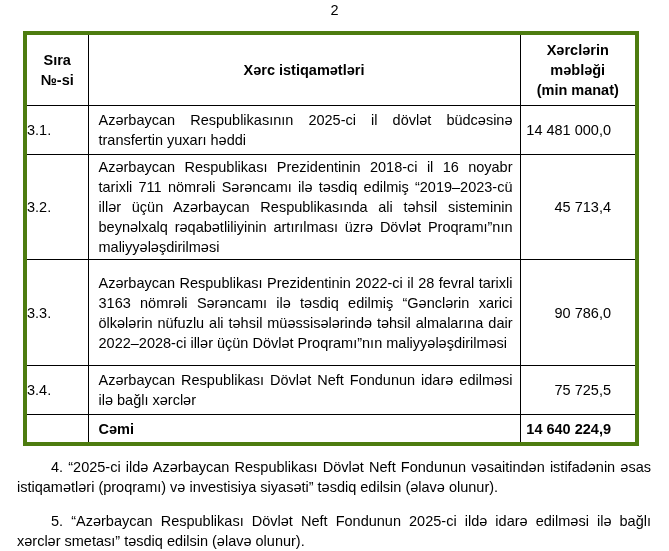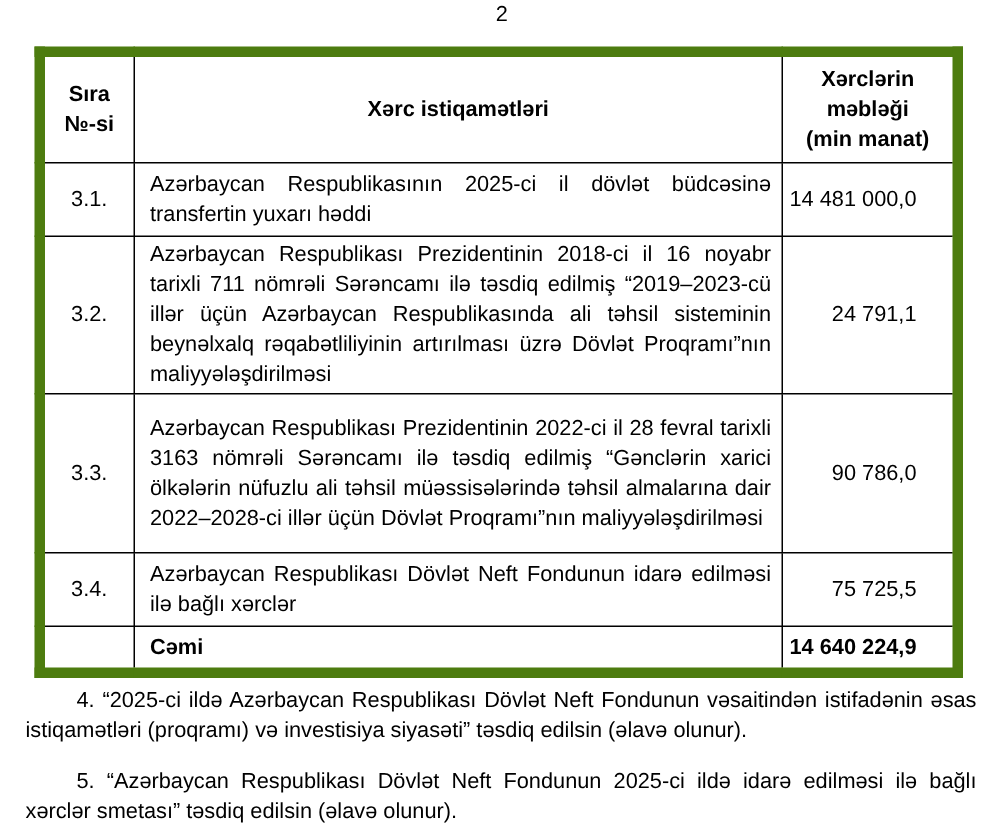--- a/index.html
+++ b/index.html
@@ -13,42 +13,42 @@
   }
   .page-number {
     position: absolute; top: 1px; left: 0; width: 669px;
     text-align: center; font-size: 14.5px; line-height: 18px;
   }
   table.expense-table {
     position: absolute; left: 23px; top: 31px;
     width: 612px;
     border-collapse: collapse;
     table-layout: fixed;
-    border: 7px solid #4d7c0f;
+    border: 4px solid #4d7c0f;
   }
   col.c1 { width: 63px; }
   col.c2 { width: 432px; }
   col.c3 { width: 117px; }
   th, td {
     border: 1px solid #000;
     font-size: 14.5px;
     line-height: 20px;
     padding: 0;
     overflow: hidden;
     hyphens: none;
   }
   th {
     font-weight: bold;
     text-align: center;
     vertical-align: middle;
     white-space: pre-line;
     height: 66px;
     padding: 2px 4px;
   }
-  td.no  { text-align: center; vertical-align: middle; }
+  td.no  { text-align: left; vertical-align: middle; }
   td.dir { text-align: justify; vertical-align: middle; padding: 2px 7px 2px 10px; }
   td.amt { text-align: right;  vertical-align: middle; padding-right: 24px; }
   tr.r31 td { height: 44px; }
   tr.r32 td { height: 100px; margin-top: 18px; }
   tr.r33 td { height: 101px; }
   tr.r34 td { height: 44px; }
   tr.total td { height: 23px; font-weight: bold; margin-top: 40px; }
   tr.total td.dir { text-align: left; }
   .paras {
     position: absolute; left: 3px; top: 443px; width: 662px;
@@ -85,21 +85,21 @@
   </thead>
   <tbody>
     <tr class="r31">
       <td class="no">3.1.</td>
       <td class="dir">Azərbaycan Respublikasının 2025-ci il dövlət büdcəsinə transfertin yuxarı həddi</td>
       <td class="amt">14 481 000,0</td>
     </tr>
     <tr class="r32">
       <td class="no">3.2.</td>
       <td class="dir">Azərbaycan Respublikası Prezidentinin 2018-ci il 16 noyabr tarixli 711 nömrəli Sərəncamı ilə təsdiq edilmiş “2019–2023-cü illər üçün Azərbaycan Respublikasında ali təhsil sisteminin beynəlxalq rəqabətliliyinin artırılması üzrə Dövlət Proqramı”nın maliyyələşdirilməsi</td>
-      <td class="amt">24 791,1</td>
+      <td class="amt">45 713,4</td>
     </tr>
     <tr class="r33">
       <td class="no">3.3.</td>
       <td class="dir">Azərbaycan Respublikası Prezidentinin 2022-ci il 28 fevral tarixli 3163 nömrəli Sərəncamı ilə təsdiq edilmiş “Gənclərin xarici ölkələrin nüfuzlu ali təhsil müəssisələrində təhsil almalarına dair 2022–2028-ci illər üçün Dövlət Proqramı”nın maliyyələşdirilməsi</td>
       <td class="amt">90 786,0</td>
     </tr>
     <tr class="r34">
       <td class="no">3.4.</td>
       <td class="dir">Azərbaycan Respublikası Dövlət Neft Fondunun idarə edilməsi ilə bağlı xərclər</td>
       <td class="amt">75 725,5</td>

